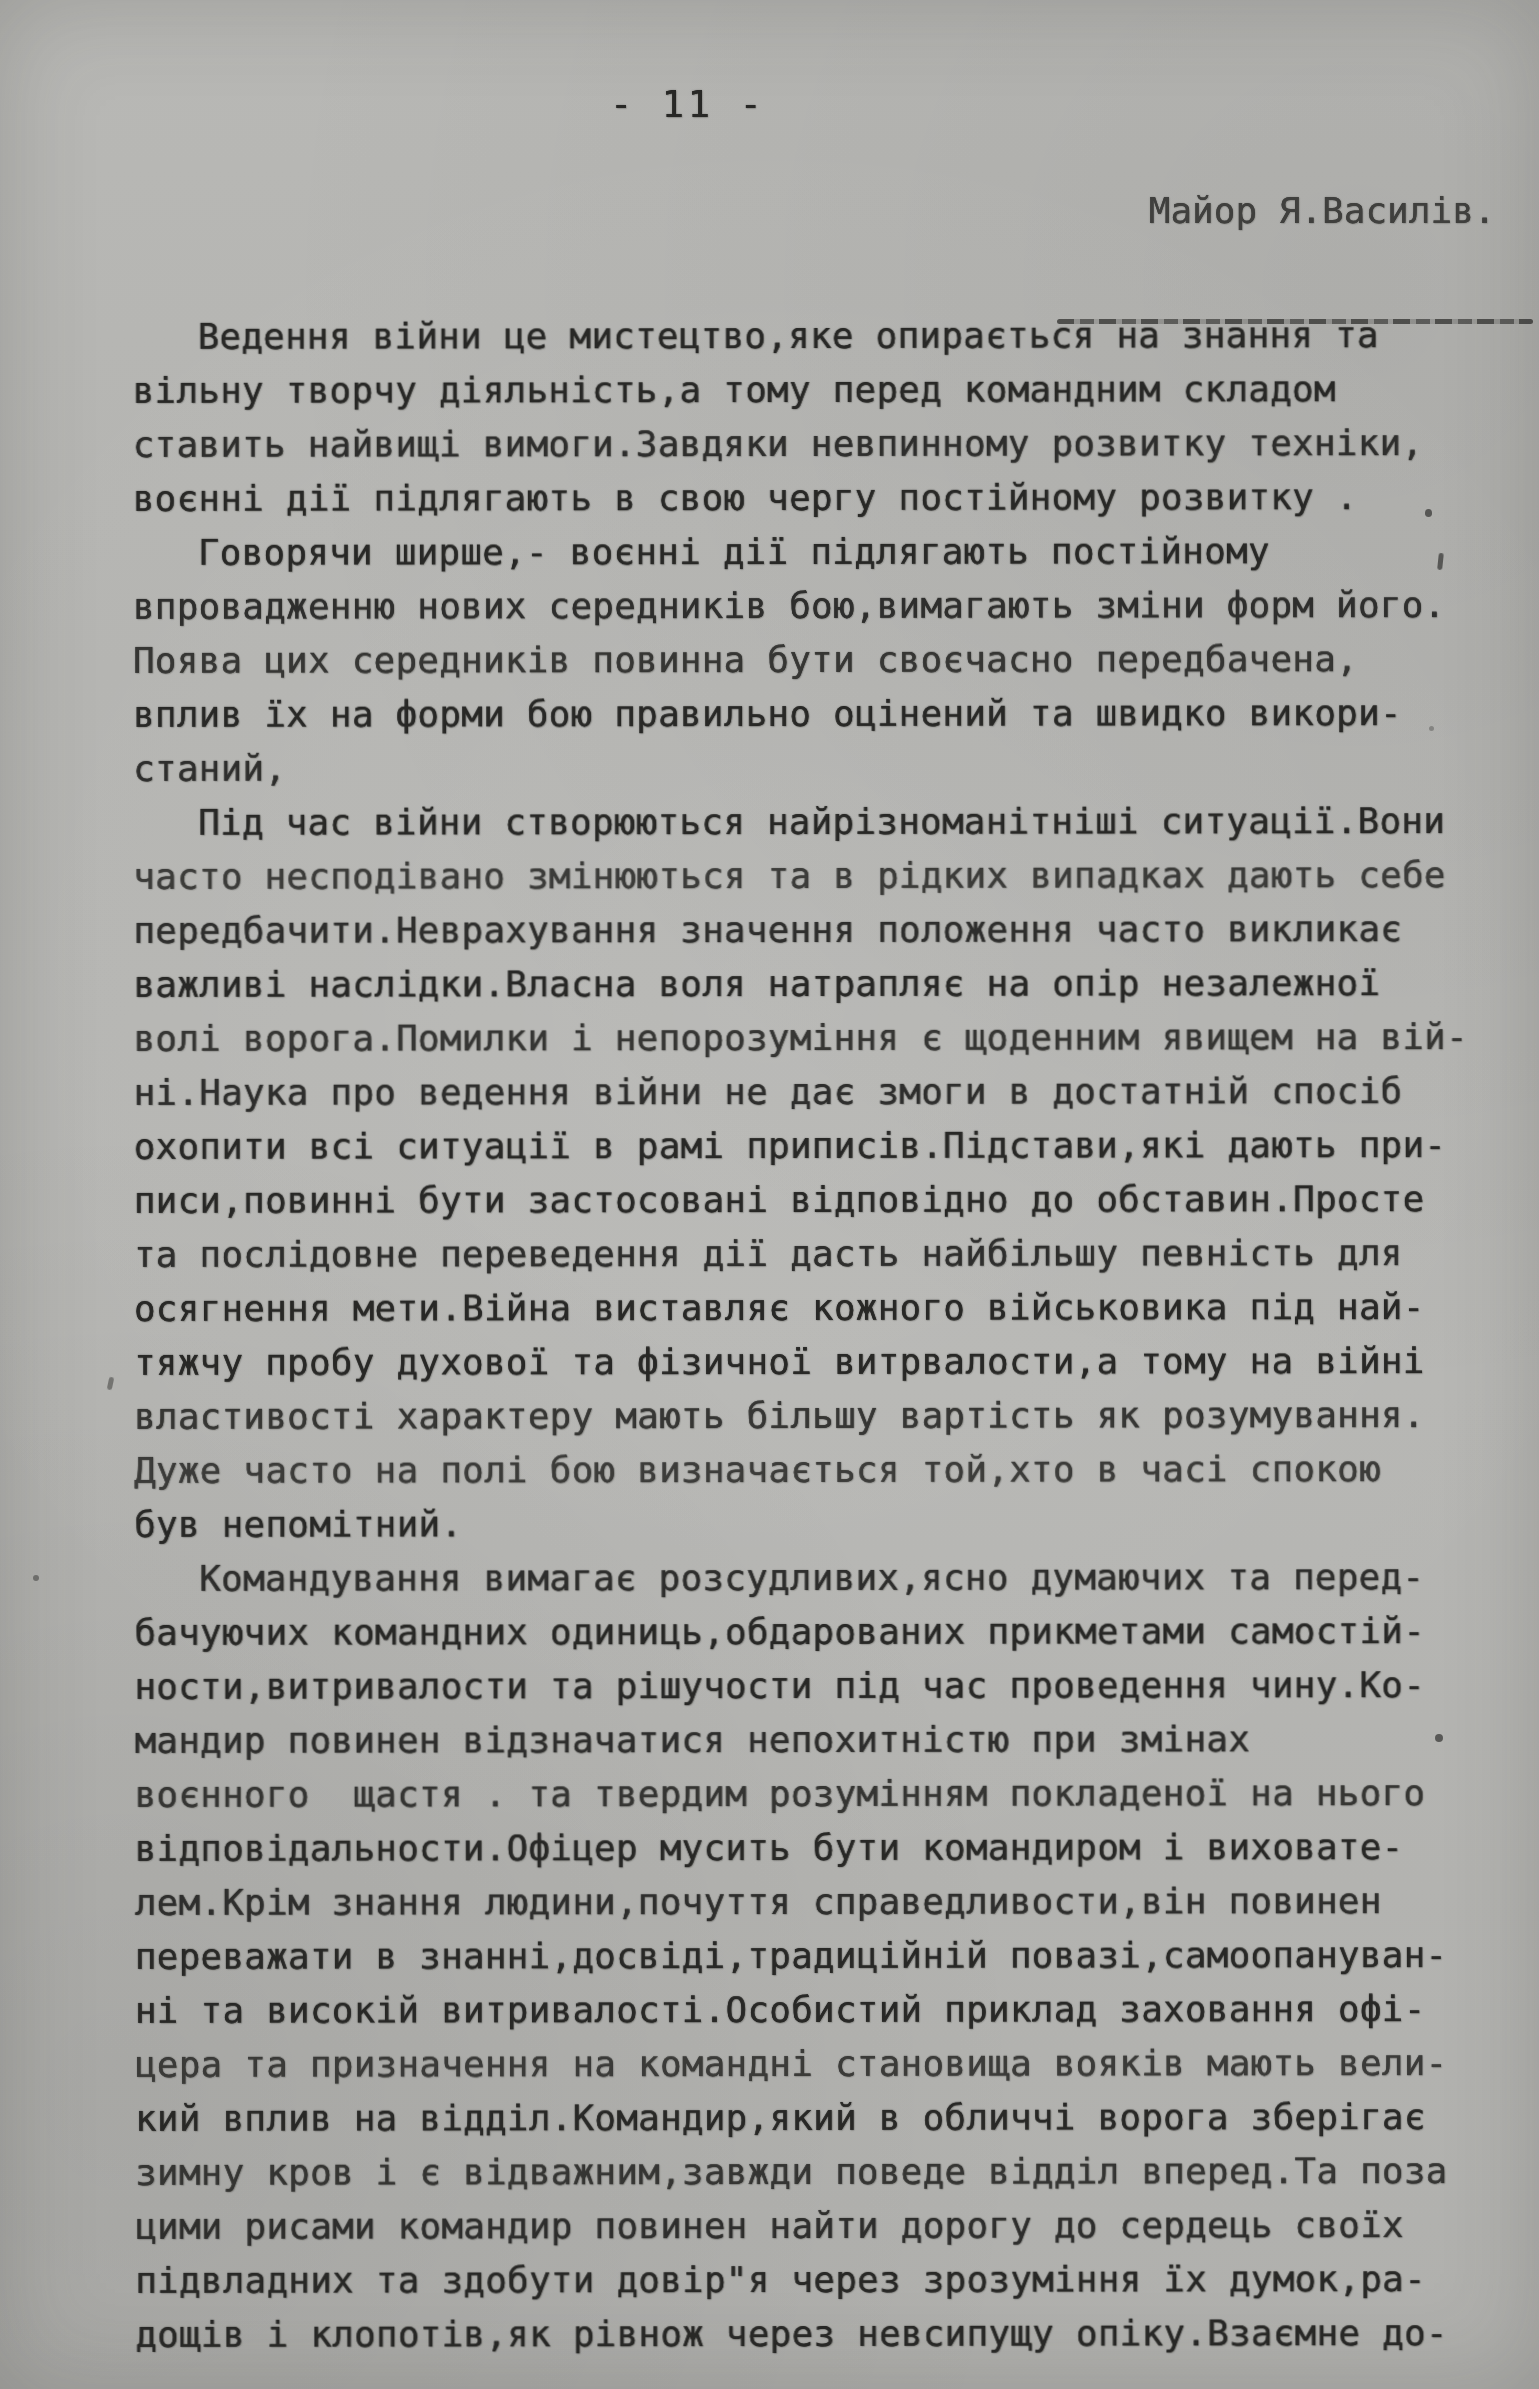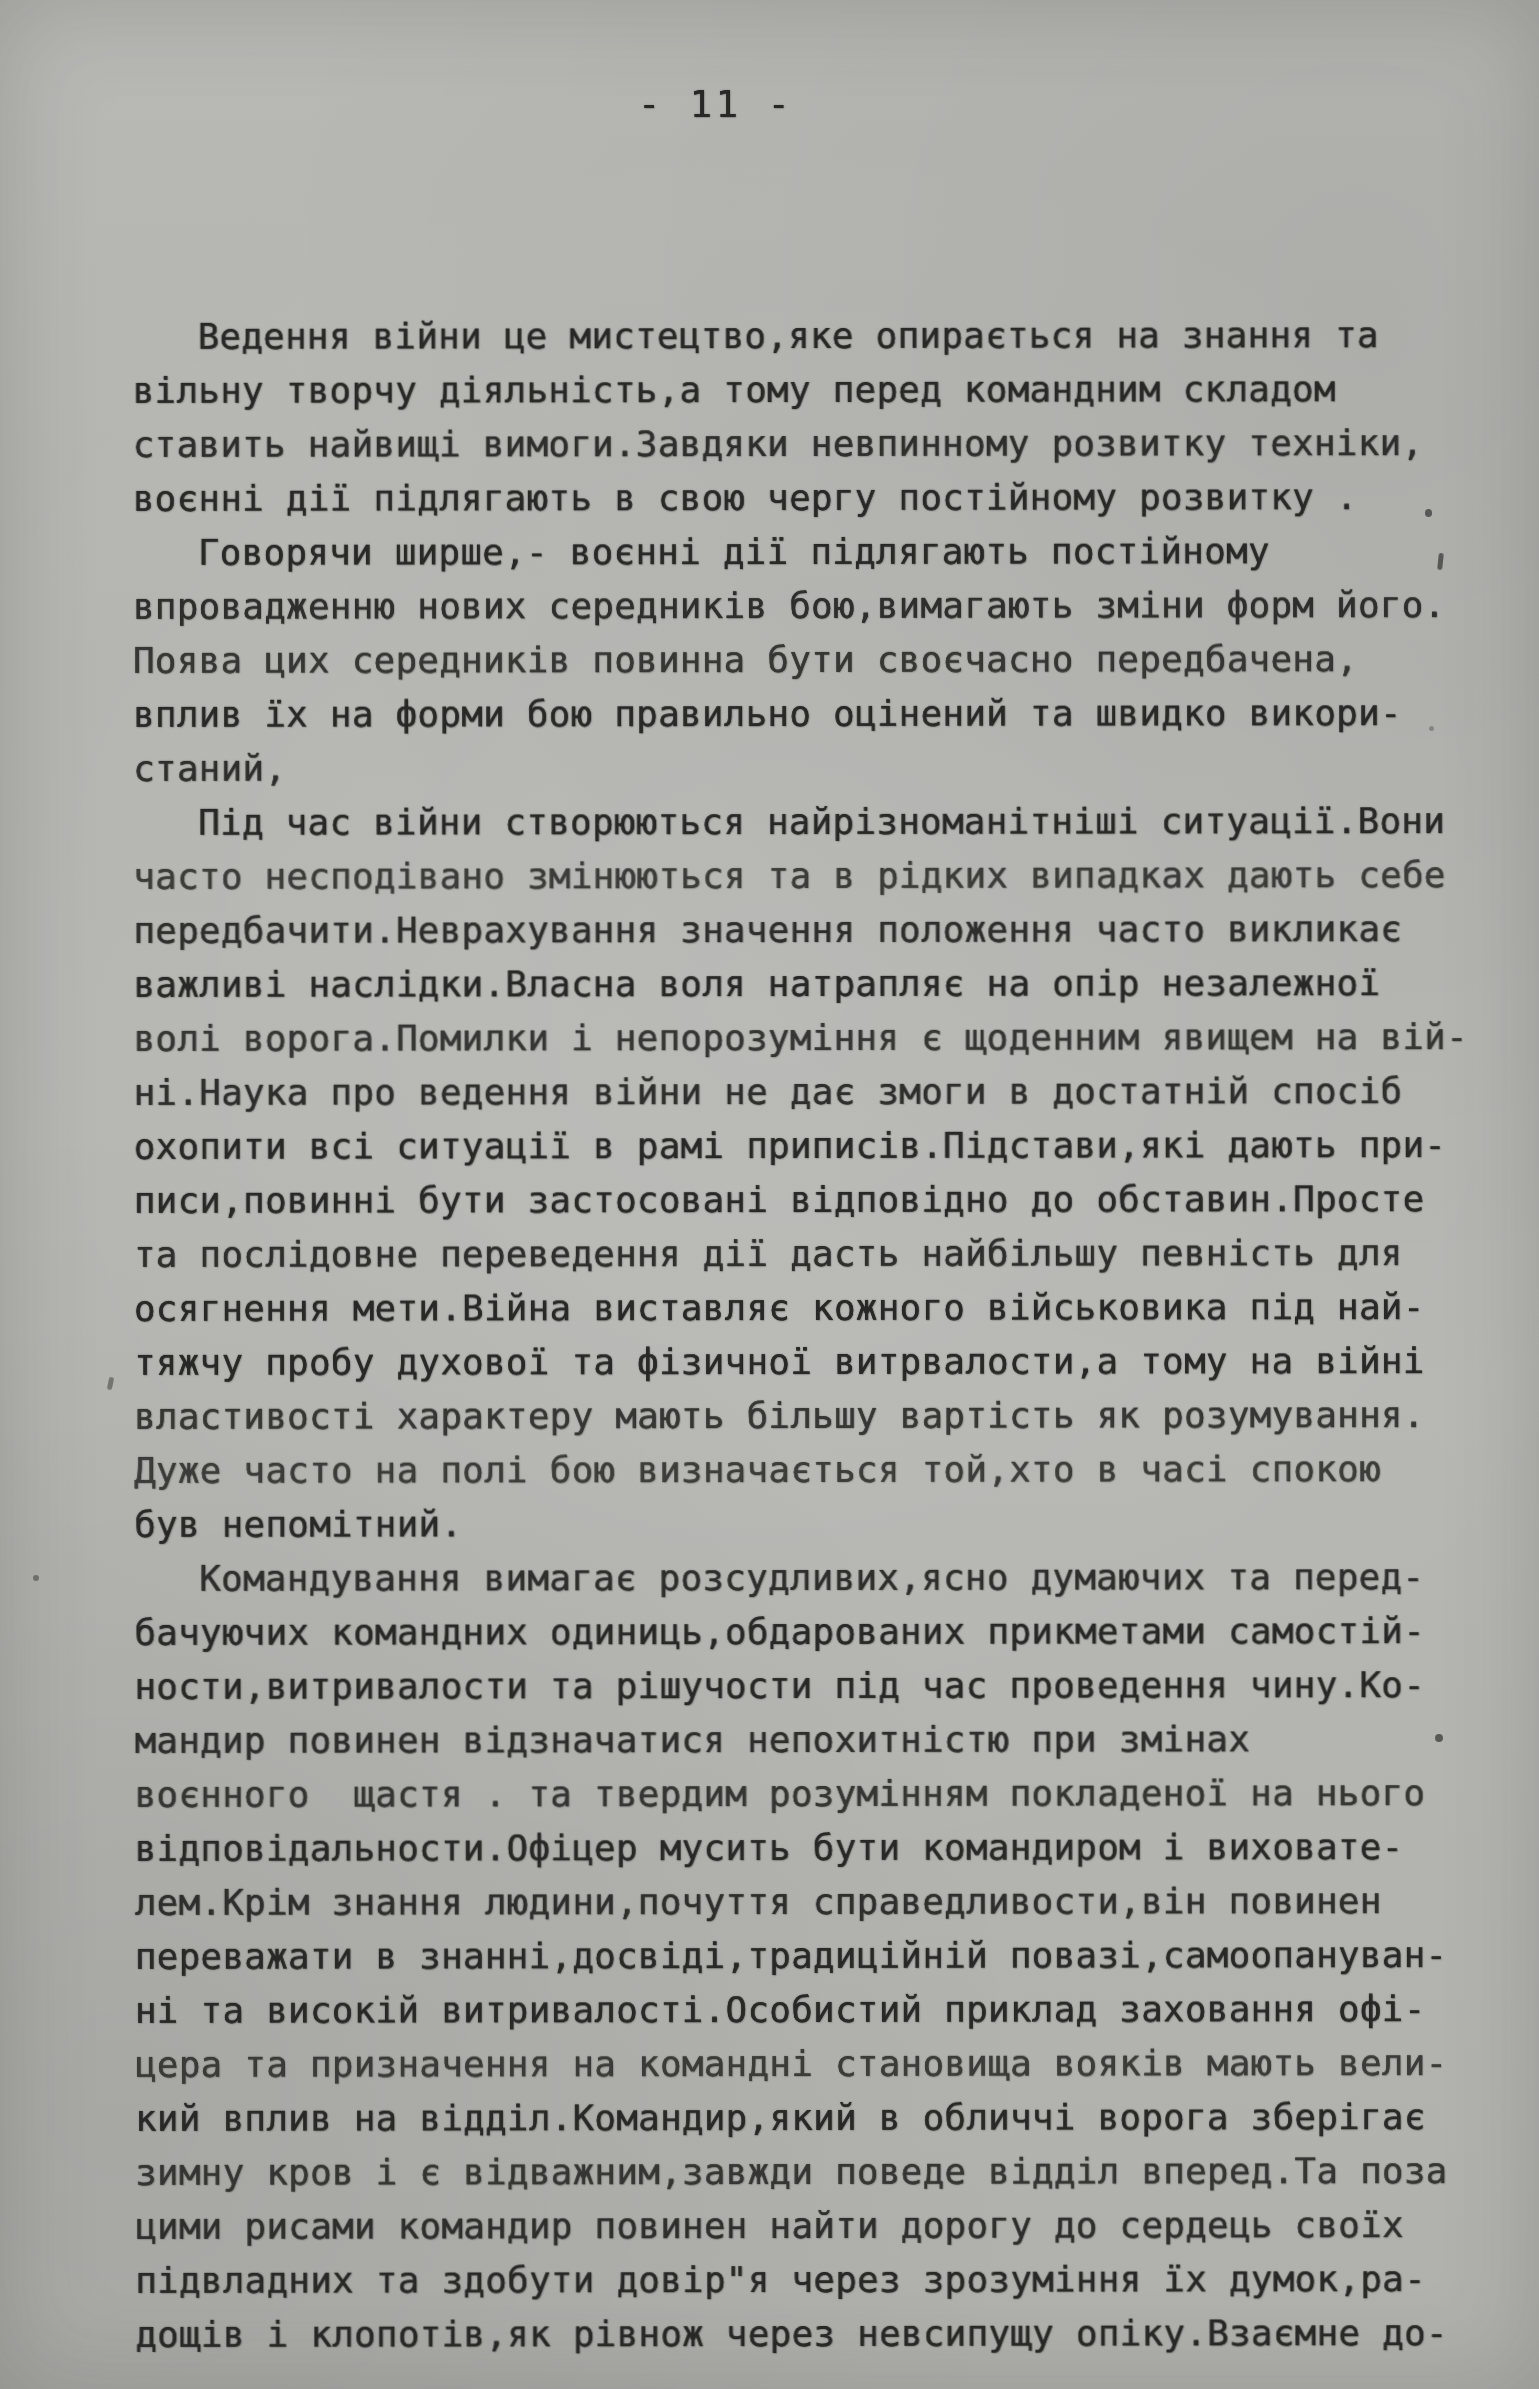--- a/index.html
+++ b/index.html
@@ -17,21 +17,21 @@
     box-shadow:inset 0 0 96px rgba(55,55,50,.22);
   }
   .ink{
     text-shadow:
       0 0 0.6px rgba(28,28,26,.95),
       0 0 1.8px rgba(28,28,26,.38),
       0.9px 0.6px 1.2px rgba(28,28,26,.16);
     filter:blur(0.3px);
   }
   .pagenum{
-    position:absolute;top:84px;left:638px;
+    position:absolute;top:84px;left:610px;
     font-size:37px;line-height:42px;letter-spacing:3.6px;
   }
   .author{
     position:absolute;top:148px;left:1062px;
     font-size:36px;line-height:42px;white-space:pre;opacity:.82;
   }
   .author .rule{left:-4.8px;right:-38px;bottom:-8.4px;}
   .title{
     position:absolute;top:239px;left:361px;
     font-size:37px;line-height:44px;letter-spacing:0.9px;white-space:pre;
@@ -66,20 +66,24 @@
   .s5{left:1435px;top:1734px;width:7.8px;height:7.8px;border-radius:50%;}
   .s6{left:1429px;top:726px;width:5.4px;height:5.4px;border-radius:50%;opacity:.5;}
 </style>
 </head>
 <body>
 
 <div class="page">
 
   <div class="pagenum ink">- 11 -</div>
 
+  <div class="author ink">
+    <span>Майор Я.Василів.</span>
+    <span class="rule"></span>
+  </div>
 
 
   <div class="bodytext ink">
     <div class="line first">Ведення війни це мистецтво,яке опирається на знання та</div>
     <div class="line">вільну творчу діяльність,а тому перед командним складом</div>
     <div class="line">ставить найвищі вимоги.Завдяки невпинному розвитку техніки,</div>
     <div class="line">воєнні дії підлягають в свою чергу постійному розвитку .</div>
 
     <div class="line first">Говорячи ширше,- воєнні дії підлягають постійному</div>
     <div class="line">впровадженню нових середників бою,вимагають зміни форм його.</div>

